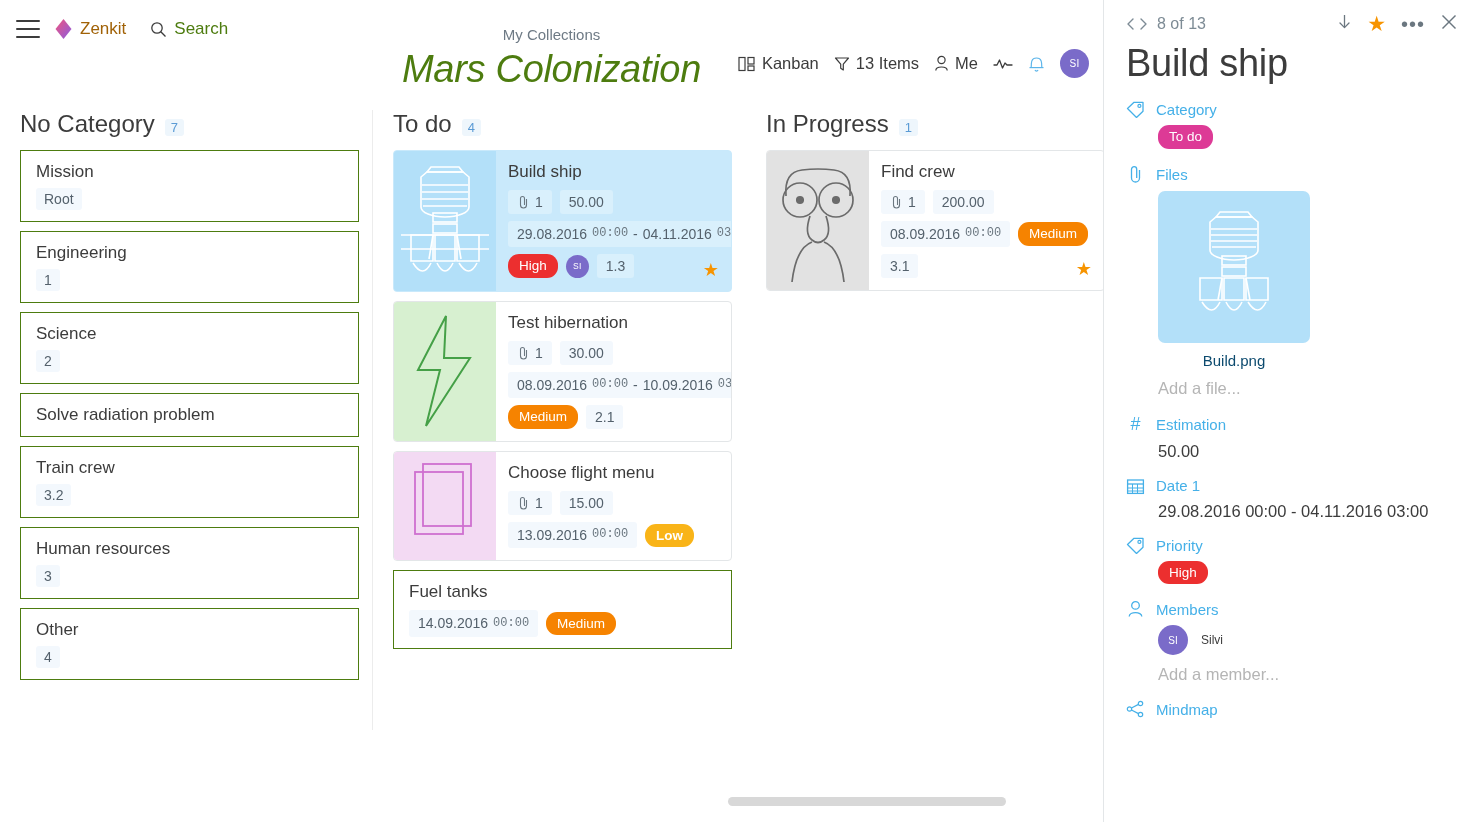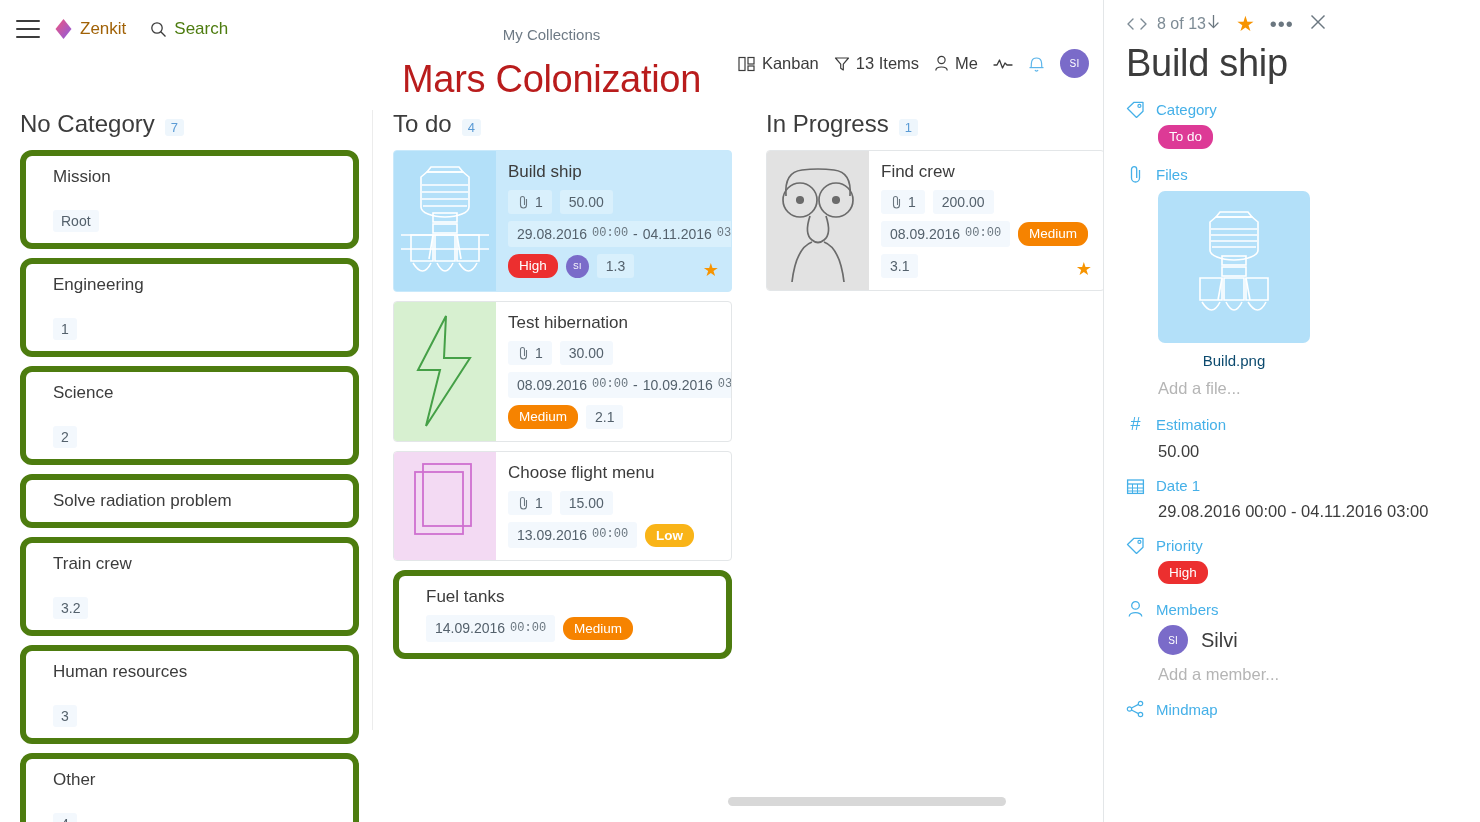--- a/index.html
+++ b/index.html
@@ -27,22 +27,22 @@
 
   .tb-center {
     position: absolute; left: 0; top: 0; width: 1103px;
     text-align: center; pointer-events: none;
   }
   .collections {
     display: inline-block; margin-top: 26px;
     font-size: 15px; color: #6e7a85; pointer-events: auto; cursor: pointer;
   }
   .board-title {
-    font-size: 38px; font-weight: 400; color: #b91c1c;
-    margin-top: 14px; letter-spacing: -0.3px; pointer-events: auto;
+    font-size: 38px; font-weight: 400; color: #4d7c0f;
+    margin-top: 4px; letter-spacing: -0.3px; pointer-events: auto; font-style: italic;
   }
 
   .tb-right {
     position: absolute; right: 0; top: 16px;
     display: flex; align-items: center; gap: 15px; padding-right: 14px; margin-top: 33px;
   }
   .tb-item { display: flex; align-items: center; gap: 6px; cursor: pointer; font-size: 16.5px; color: #3c3c3c; }
   .avatar {
     width: 29px; height: 29px; border-radius: 50%;
     background: #7a6bc9; color: #fff; font-size: 10px;
@@ -62,25 +62,25 @@
   }
   .col-head { display: flex; align-items: baseline; gap: 10px; margin-bottom: 12px; }
   .col-name { font-size: 24px; color: #3c3c3c; font-weight: 400; }
   .col-count {
     font-size: 13px; color: #5b9bd5; background: #eef6fc;
     padding: 1px 6px; border-radius: 3px;
   }
 
   
   .pcard {
-    border: 6px solid #4d7c0f; border-radius: 12px; background: #fff;
-    padding: 11px 13px 11px 27px; margin-bottom: 9px; cursor: pointer;
+    border: 1px solid #4d7c0f; border-radius: 0; background: #fff;
+    padding: 11px 13px 11px 15px; margin-bottom: 9px; cursor: pointer;
   }
   .pcard-title { font-size: 17px; color: #3c3c3c; }
-  .pcard-meta { display: inline-block; margin-top: 23px; }
+  .pcard-meta { display: inline-block; margin-top: 6px; }
   .chip-num {
     display: inline-block; font-size: 14px; color: #54616c;
     background: #f3f8fd; border-radius: 3px; padding: 3px 8px;
   }
 
   
   .kcard {
     display: flex; border: 1px solid #e3e6e8; border-radius: 4px;
     background: #fff; margin-bottom: 9px; overflow: hidden; cursor: pointer;
   }
@@ -122,21 +122,21 @@
     position: absolute; left: 338px; width: 278px; height: 9px;
     background: #d8d8d8; border-radius: 5px; cursor: pointer;
   }
 
   
   .panel {
     position: absolute; right: 0; top: 0; width: 377px; height: 822px;
     background: #fff; border-left: 1px solid #e3e6e8;
     padding: 0 22px; overflow: hidden;
   }
-  .panel-top { display: flex; align-items: center; padding-top: 13px; }
+  .panel-top { display: flex; align-items: center; justify-content: space-between; padding-top: 13px; }
   .panel-nav { display: flex; align-items: center; gap: 9px; color: #7d8b95; font-size: 16px; cursor: pointer; }
   .panel-actions { display: flex; align-items: center; gap: 15px; }
   .pa-icon { color: #6b7780; cursor: pointer; line-height: 1; }
   .panel-title { font-size: 38px; font-weight: 400; color: #3c3c3c; margin-top: 8px; letter-spacing: -0.3px; }
 
   .field { margin-top: 16px; }
   .field-label {
     display: flex; align-items: center; gap: 11px;
     color: #45b0e8; font-size: 15px; margin-bottom: 7px;
   }
@@ -148,21 +148,21 @@
   .filethumb {
     width: 152px; height: 152px; background: #b3e0f9; border-radius: 7px;
     display: flex; align-items: center; justify-content: center;
   }
   .filename { text-align: center; font-size: 15px; color: #0c4a6e; margin-top: 9px; }
   .member { display: flex; align-items: center; gap: 13px; }
   .member-av {
     width: 30px; height: 30px; border-radius: 50%; background: #7a6bc9;
     color: #fff; font-size: 10px; display: flex; align-items: center; justify-content: center;
   }
-  .member-name { font-size: 20px; color: #3c3c3c; }
+  .member-name { font-size: 12px; color: #3c3c3c; }
   .mt10 { margin-top: 10px; }
 </style>
 </head>
 <body>
 
 <div class="app">
 
   <div class="topbar">
     <div class="tb-left">
       <div class="hamburger">

